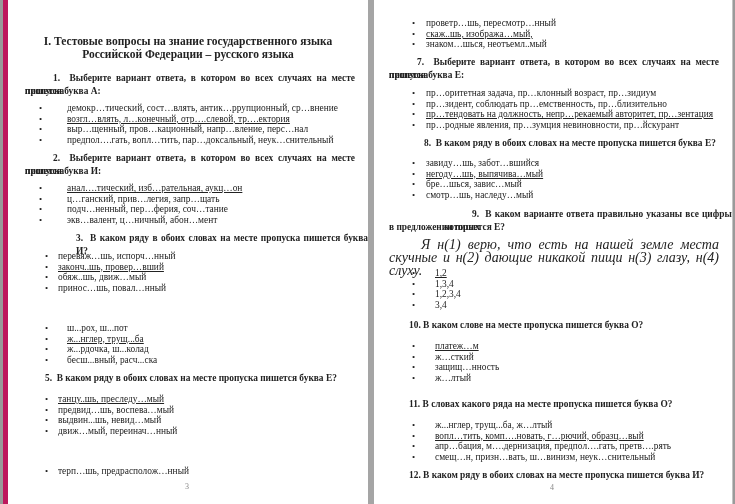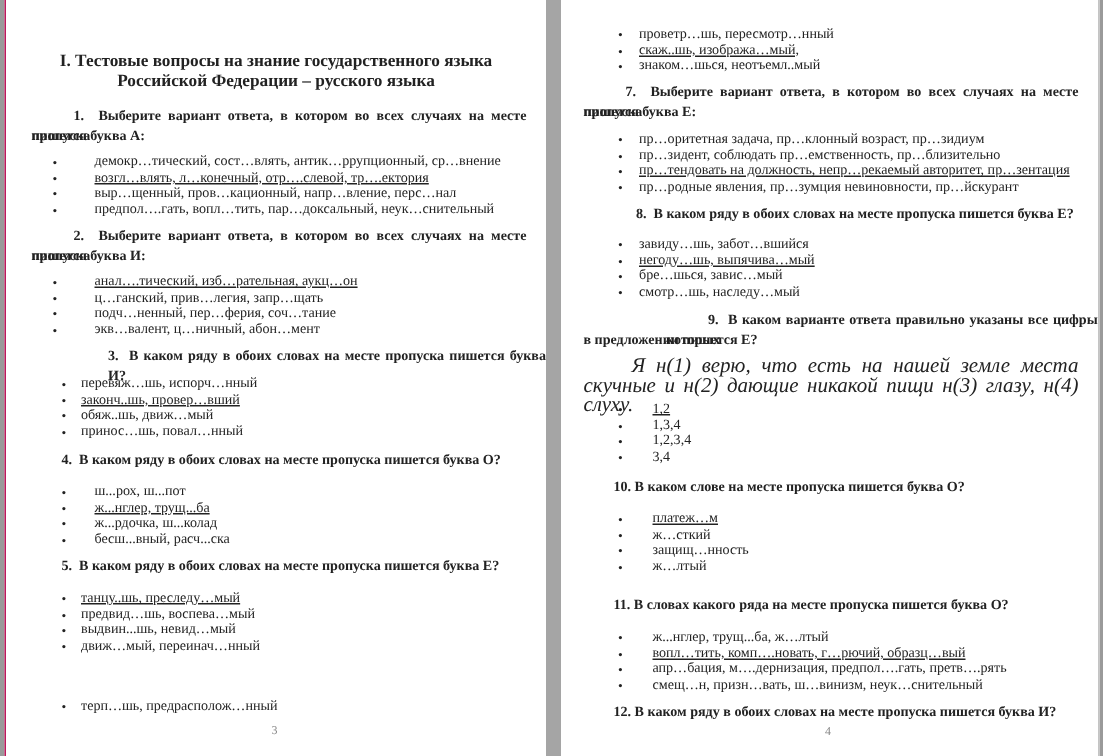--- a/index.html
+++ b/index.html
@@ -1,19 +1,19 @@
 <!DOCTYPE html>
 <html><head>
 <meta charset="utf-8">
 <style>
   html, body { margin:0; padding:0; }
   body { width:735px; height:504px; background:#9a9a9a; position:relative; overflow:hidden;
          font-family:"Liberation Serif", serif; color:#222; }
   .page { position:absolute; top:0; height:504px; background:#fff; overflow:hidden; }
-  #page-left { left:3px; width:360px; border-left:1px solid #be185d; }
+  #page-left { left:3px; width:360px; border-left:5px solid #be185d; }
   #page-right { left:374px; width:358px; border-right:1px solid #c4c4c4; }
   .gutter { position:absolute; left:363px; width:11px; top:0; height:504px; background:#a5a5a5; }
   .abs { position:absolute; }
   .doc-title { font-weight:bold; font-size:11.5px; text-align:center; line-height:13px; }
   .q { font-weight:bold; font-size:9.4px; line-height:13px; text-align:justify; }
   .ind { text-indent:28px; }
   ul.opts { list-style:none; margin:0; padding:0; }
   ul.opts li { position:relative; font-size:9.4px; line-height:10.6px; padding-left:0; white-space:nowrap; }
   ul.opts li .bullet { position:absolute; left:-28px; top:0; font-size:9px; }
   .u { text-decoration:underline; }
@@ -59,24 +59,20 @@
     <span>3.</span>&nbsp;
     <span>В каком ряду в обоих словах на месте пропуска пишется буква И?</span>
   </div>
   <ul class="abs opts" style="left:50px;top:251px;">
     <li><span class="bullet" style="left:-13px">•</span><span>перевяж…шь, испорч…нный</span></li>
     <li><span class="bullet" style="left:-13px">•</span><span class="u">законч..шь, провер…вший</span></li>
     <li><span class="bullet" style="left:-13px">•</span><span>обяж..шь, движ…мый</span></li>
     <li><span class="bullet" style="left:-13px">•</span><span>принос…шь, повал…нный</span></li>
   </ul>
 
-  <div class="abs q" style="left:37px;top:301px;">
-    <span>4.</span>&nbsp;
-    <span>В каком ряду в обоих словах на месте пропуска пишется буква О?</span>
-  </div>
   <ul class="abs opts" style="left:59px;top:323px;">
     <li><span class="bullet" style="left:-22px">•</span><span>ш...рох, ш...пот</span></li>
     <li><span class="bullet" style="left:-22px">•</span><span class="u">ж...нглер, трущ...ба</span></li>
     <li><span class="bullet" style="left:-22px">•</span><span>ж...рдочка, ш...колад</span></li>
     <li><span class="bullet" style="left:-22px">•</span><span>бесш...вный, расч...ска</span></li>
   </ul>
 
   <div class="abs q" style="left:37px;top:372px;">
     <span>5.</span>&nbsp;
     <span>В каком ряду в обоих словах на месте пропуска пишется буква Е?</span>

